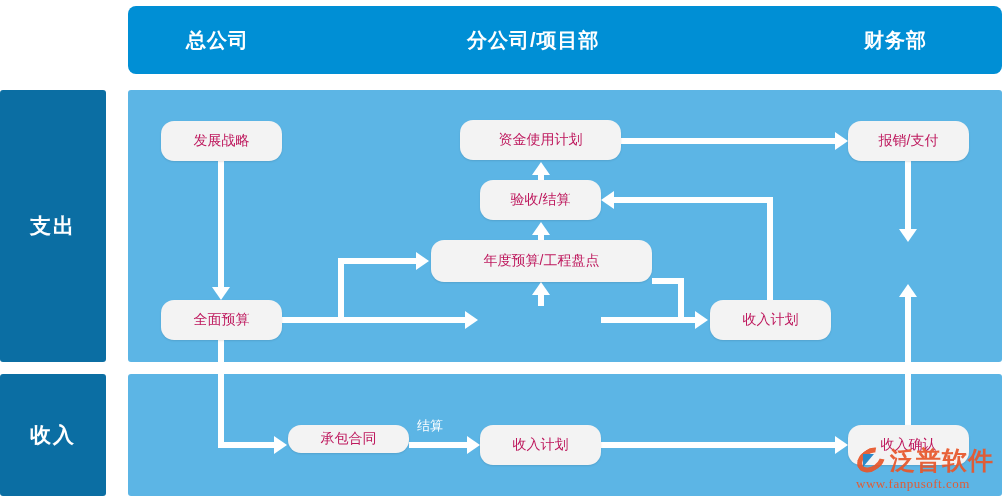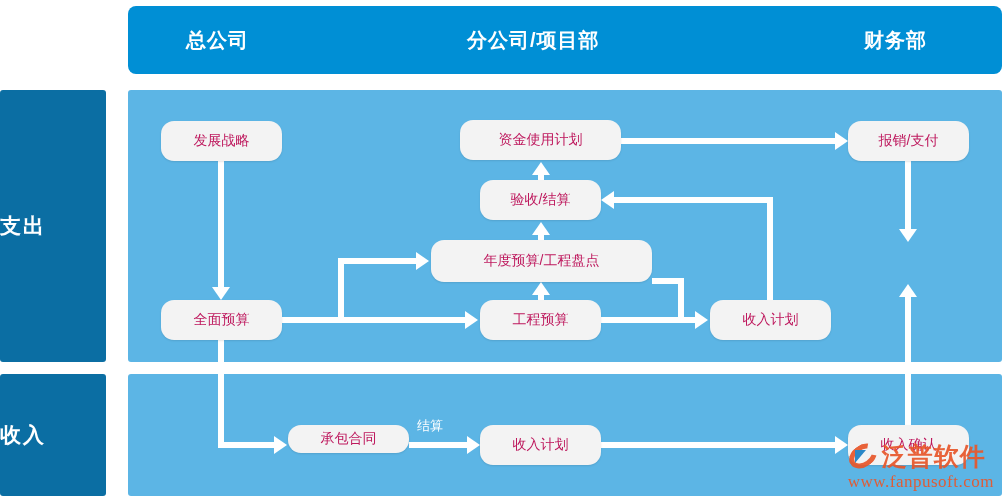--- a/index.html
+++ b/index.html
@@ -28,21 +28,21 @@
     top: 50%;
     transform: translateY(-50%);
   }
 
   
   .side-block {
     position: absolute;
     left: 0px; width: 106px;
     background: #0b6ea3;
     border-radius: 3px;
-    display: flex; align-items: center; justify-content: flex-start;
+    display: flex; align-items: center; justify-content: center;
   }
   .side-block .side-label {
     color: #ffffff;
     font-size: 21px;
     font-weight: bold;
     letter-spacing: 2px;
     white-space: nowrap;
   }
   #side-expense { top: 90px; height: 272px; }
   #side-income  { top: 374px; height: 122px; }
@@ -135,21 +135,21 @@
     width: 0; height: 0;
     border-left: 11px solid #1b7fc4;
     border-bottom: 13px solid transparent;
   }
   #watermark .wm-name {
     font-size: 25px; font-weight: bold; color: #e8562a;
     letter-spacing: 1px; line-height: 1;
   }
   #watermark .wm-url {
     font-family: "Liberation Serif", "DejaVu Serif", serif;
-    font-size: 17px; color: #e8562a; letter-spacing: 0.5px;
+    font-size: 13px; color: #e8562a; letter-spacing: 0.5px;
     margin-top: 1px;
   }
 </style>
 </head>
 <body>
 
 <div id="root">
 
   <div class="header-band">
     <div class="header-label" style="left:58px">总公司</div>
@@ -221,21 +221,20 @@
   <div class="node" style="left:161px; top:121px; width:121px; height:40px;">发展战略</div>
 
   <div class="node" style="left:161px; top:300px; width:121px; height:40px;">全面预算</div>
 
   <div class="node" style="left:460px; top:120px; width:161px; height:40px;">资金使用计划</div>
 
   <div class="node" style="left:480px; top:180px; width:121px; height:40px;">验收/结算</div>
 
   <div class="node" style="left:431px; top:240px; width:221px; height:42px;">年度预算/工程盘点</div>
 
-  <div class="node" style="left:480px; top:300px; width:121px; height:40px;">工程预算</div>
 
   <div class="node" style="left:710px; top:300px; width:121px; height:40px;">收入计划</div>
 
   <div class="node" style="left:848px; top:121px; width:121px; height:40px;">报销/支付</div>
 
 
   <div class="node" style="left:288px; top:425px; width:121px; height:28px;">承包合同</div>
 
   <div class="node" style="left:480px; top:425px; width:121px; height:40px;">收入计划</div>
 

